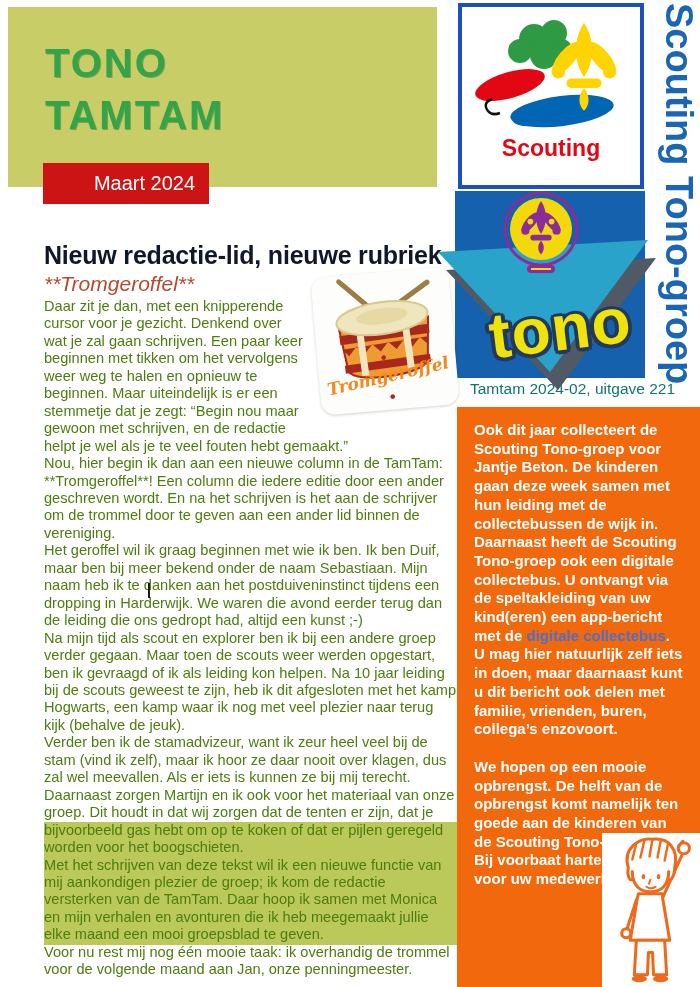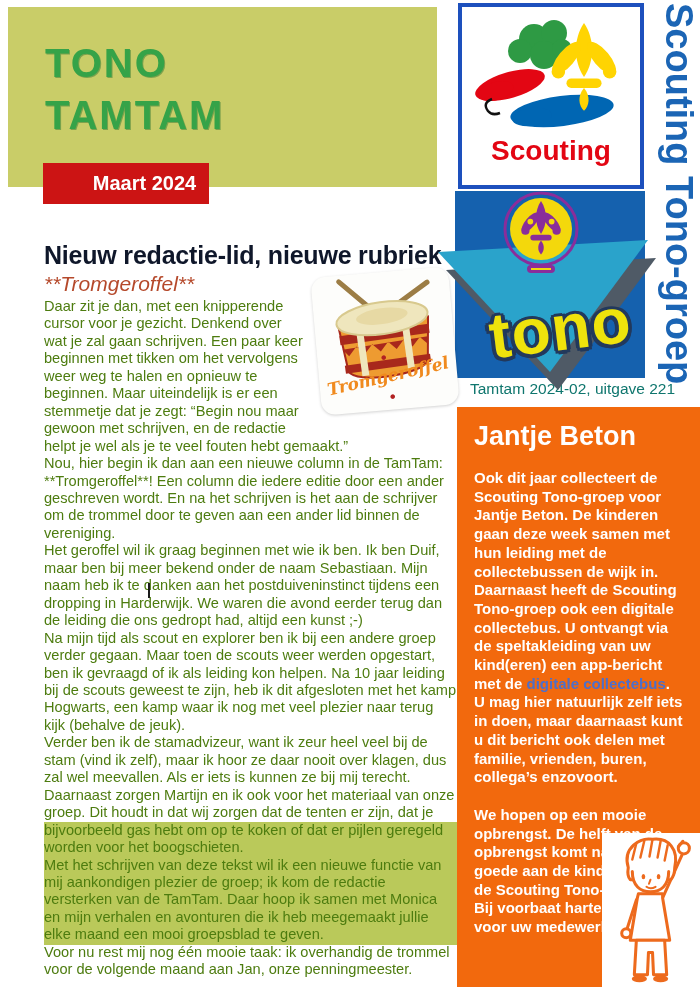--- a/index.html
+++ b/index.html
@@ -5,21 +5,21 @@
   html,body{margin:0;padding:0;background:#e9e9e9;}
   .page{position:relative;width:700px;height:987px;background:#ffffff;overflow:hidden;
         font-family:"Liberation Sans",sans-serif;}
 
   
   .header-green{position:absolute;left:8px;top:7px;width:429px;height:180px;background:#c9cd68;}
   .logo{position:absolute;left:37px;top:30px;font-size:40px;line-height:52px;font-weight:bold;
         color:#35a348;letter-spacing:2px;text-shadow:1px 1px 0 rgba(34,110,45,.45);}
   .badge{position:absolute;left:43px;top:163px;width:166px;height:41px;background:#cc1414;
          display:flex;align-items:center;justify-content:center;}
-  .badge span{color:#fff;font-size:20px;font-weight:bold;margin-left:37px;}
+  .badge span{color:#fff;font-size:20px;font-weight:normal;margin-left:37px;}
 
   
   .green-underlay{position:absolute;left:44px;top:822px;width:413px;height:123px;background:#bac95a;z-index:0;}
   .main{position:absolute;left:44px;top:241px;width:413px;z-index:1;}
   .main h1{margin:0;font-size:25px;font-weight:bold;color:#0f172a;letter-spacing:-.2px;}
   .main h2{margin:2px 0 2px 0;font-size:21px;font-style:italic;font-weight:normal;color:#b5492b;}
   .main p{margin:0;font-size:14.6px;line-height:17.45px;color:#4d7c0f;}
   .drum-spacer{float:right;width:150px;height:128px;}
   .caret{position:absolute;left:148px;top:583px;width:2px;height:15px;background:#1a1a1a;z-index:3;}
 
@@ -29,21 +29,21 @@
              box-shadow:0 1px 3px rgba(0,0,0,.18);}
   .drum-caption{position:absolute;left:0;bottom:4px;width:100%;text-align:center;
                 font-family:"DejaVu Serif",serif;font-style:italic;font-weight:bold;
                 font-size:17px;color:#f08a1e;transform:rotate(-8deg);}
   .drum-caption .dot{color:#b22222;font-size:13px;}
 
   
   .scout-box{position:absolute;left:458px;top:3px;width:186px;height:186px;background:#fff;
              border:4px solid #1d50bd;box-sizing:border-box;}
   .scouting-label{position:absolute;left:0;top:128px;width:100%;text-align:center;
-                  font-size:28px;font-weight:bold;color:#e30613;letter-spacing:0px;}
+                  font-size:23px;font-weight:bold;color:#e30613;letter-spacing:0px;}
   .tono-box{position:absolute;left:455px;top:191px;width:190px;height:187px;background:#1561ae;}
   .tri-svg{position:absolute;left:430px;top:232px;z-index:2;}
   .emblem-svg{position:absolute;left:499px;top:189px;z-index:3;}
   .tono-text{position:absolute;left:472px;top:291px;width:176px;z-index:4;text-align:center;
              font-size:64px;font-weight:bold;letter-spacing:1px;color:#efe30c;transform:rotate(-7deg);
              text-shadow:-3px -2px 0 #22395c,3px -2px 0 #22395c,-3px 3px 0 #22395c,3px 3px 0 #22395c,
                          0 -3px 0 #22395c,0 4px 0 #22395c,-4px 0 0 #22395c,4px 0 0 #22395c;}
   .issue-caption{position:absolute;left:470px;top:380px;font-size:15.5px;color:#0f766e;z-index:1;}
   .vtitle{position:absolute;left:700px;top:3px;width:400px;transform:rotate(90deg);
           transform-origin:0 0;font-size:38px;font-weight:bold;color:#1b65b5;white-space:nowrap;}
@@ -166,21 +166,20 @@
       <rect x="-14" y="36" width="28" height="8" rx="4" fill="#8a2d9b"></rect>
       <rect x="-10" y="39" width="20" height="2" fill="#f3d80c"></rect>
     </g>
   </svg>
   <div class="tono-text">tono</div>
 
   <div class="issue-caption">Tamtam 2024-02, uitgave 221</div>
   <div class="vtitle">Scouting Tono-groep</div>
 
   <div class="orange">
-    <h2>Jantje Beton</h2>
     <p><span>Ook dit jaar collecteert de Scouting Tono-groep voor Jantje Beton. De kinderen gaan deze week samen met hun leiding met de collectebussen de wijk in. Daarnaast heeft de Scouting Tono-groep ook een digitale collectebus. U ontvangt via de speltakleiding van uw kind(eren) een app-bericht met de </span><a href="#">digitale collectebus</a><span>. U mag hier natuurlijk zelf iets in doen, maar daarnaast kunt u dit bericht ook delen met familie, vrienden, buren, collega’s enzovoort.</span></p>
     <p class="gap">We hopen op een mooie opbrengst. De helft van de opbrengst komt namelijk ten goede aan de kinderen van de Scouting Tono-groep.</p>
     <p>Bij voorbaat hartelijk dank voor uw medewerking.</p>
 
     <div class="mascot-box">
       <svg width="98" height="154" viewBox="0 0 97 152">
         <g stroke="#ed6a1d" stroke-width="3" fill="none" stroke-linecap="round" stroke-linejoin="round">
 
           <path d="M60,64 L79,22"></path>
           <circle cx="81" cy="15" r="5.5" fill="#fff"></circle>

